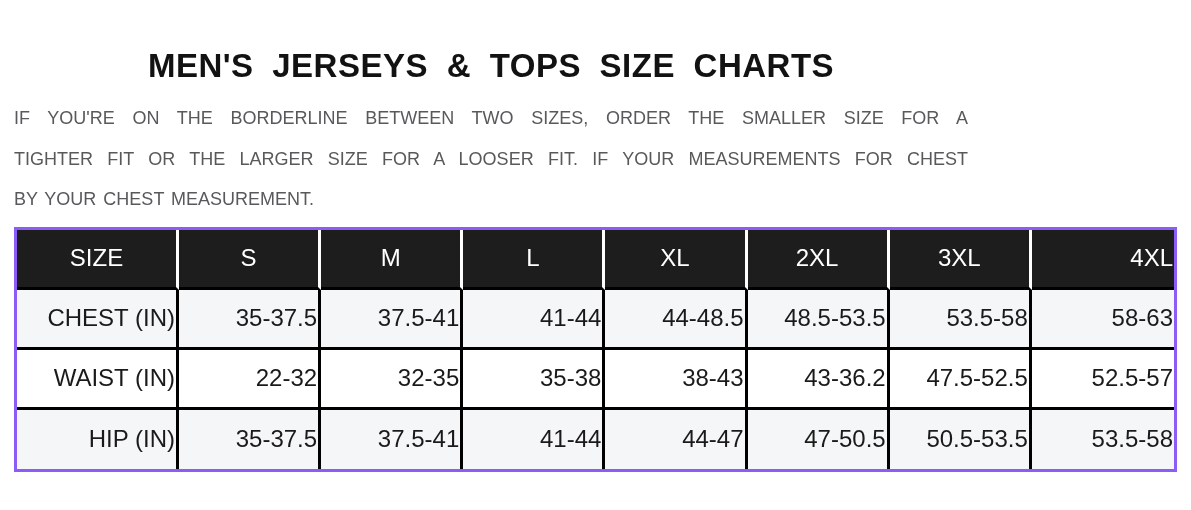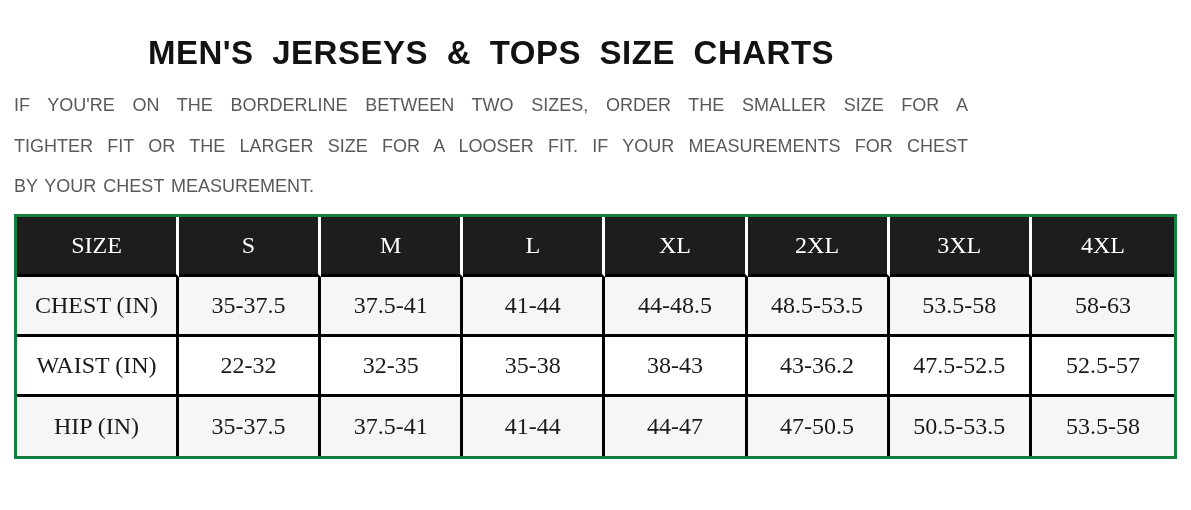--- a/index.html
+++ b/index.html
@@ -10,21 +10,21 @@
   body {
     width: 1191px;
     height: 510px;
     overflow: hidden;
     font-family: "Liberation Sans", sans-serif;
   }
   .page {
     box-sizing: border-box;
     width: 982px;
     height: 510px;
-    padding: 4px 14px;
+    padding: 17px 14px;
   }
   .title {
     margin: 0;
     padding-top: 30px;
     text-align: center;
     font-size: 33px;
     font-weight: 700;
     color: #121212;
     letter-spacing: 0.5px;
     word-spacing: 9px;
@@ -41,44 +41,44 @@
     text-align-last: justify;
   }
   .intro-line.last {
     text-align-last: left;
   }
   table.size-table {
     width: 1163px;
     margin-top: 7px;
     border-collapse: separate;
     border-spacing: 0;
-    border: 3px solid #15803d;
+    border: 3px solid #8b5cf6;
     table-layout: fixed;
-    font-family: Liberation Serif, serif;
+    font-family: Liberation Sans, sans-serif;
   }
   col.col-label { width: 14%; }
   col.col-size  { width: 12.2857%; }
   th {
     background: #1d1d1d;
     color: #ffffff;
     font-weight: 400;
     font-size: 24px;
     height: 55px;
     text-align: center;
     vertical-align: middle;
     border-right: 3px solid #ffffff;
     border-bottom: 3px solid #000000;
   }
-  th:last-child { border-right: none; }
+  th:last-child { border-right: none; text-align: right; }
   td {
     background: #ffffff;
     color: #1a1a1a;
     font-size: 24px;
     height: 55px;
-    text-align: center;
+    text-align: right;
     vertical-align: middle;
     border-right: 3px solid #000000;
     border-bottom: 3px solid #000000;
   }
   td:last-child { border-right: none; }
   tbody tr:last-child td { border-bottom: none; height: 57px; }
   tr.row-alt td { background: #f5f6f8; }
 </style>
 </head>
 <body>

